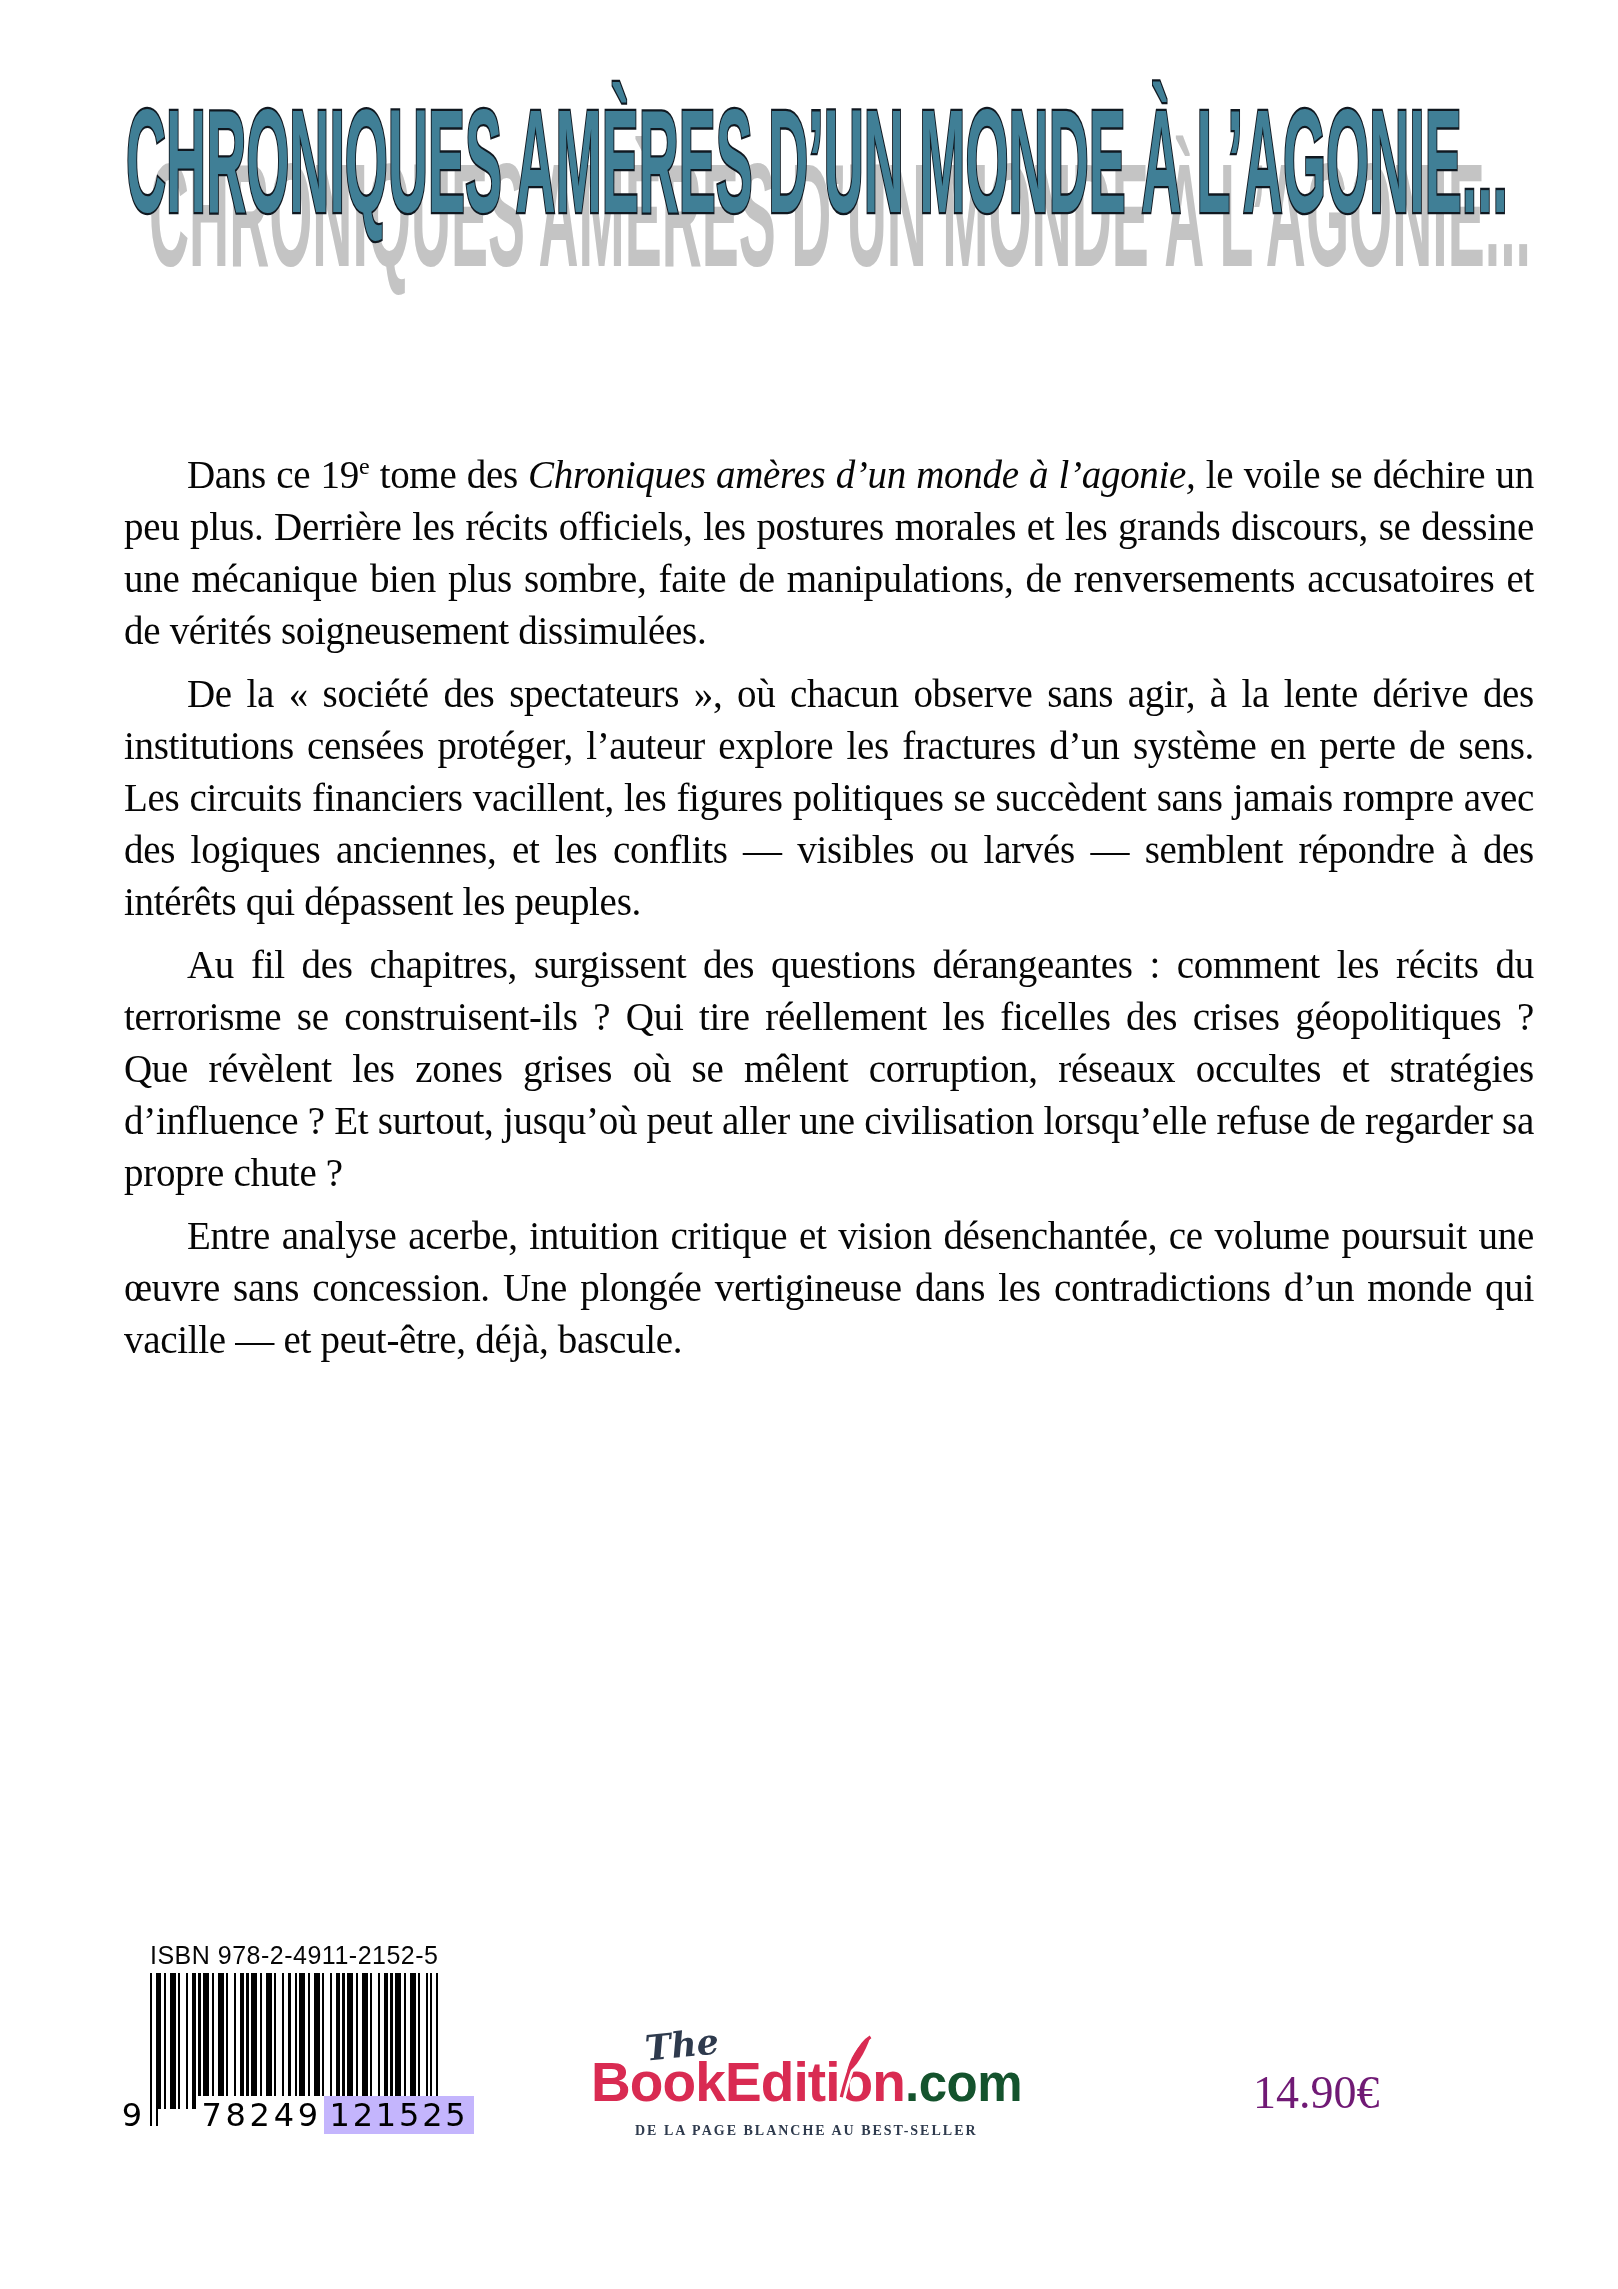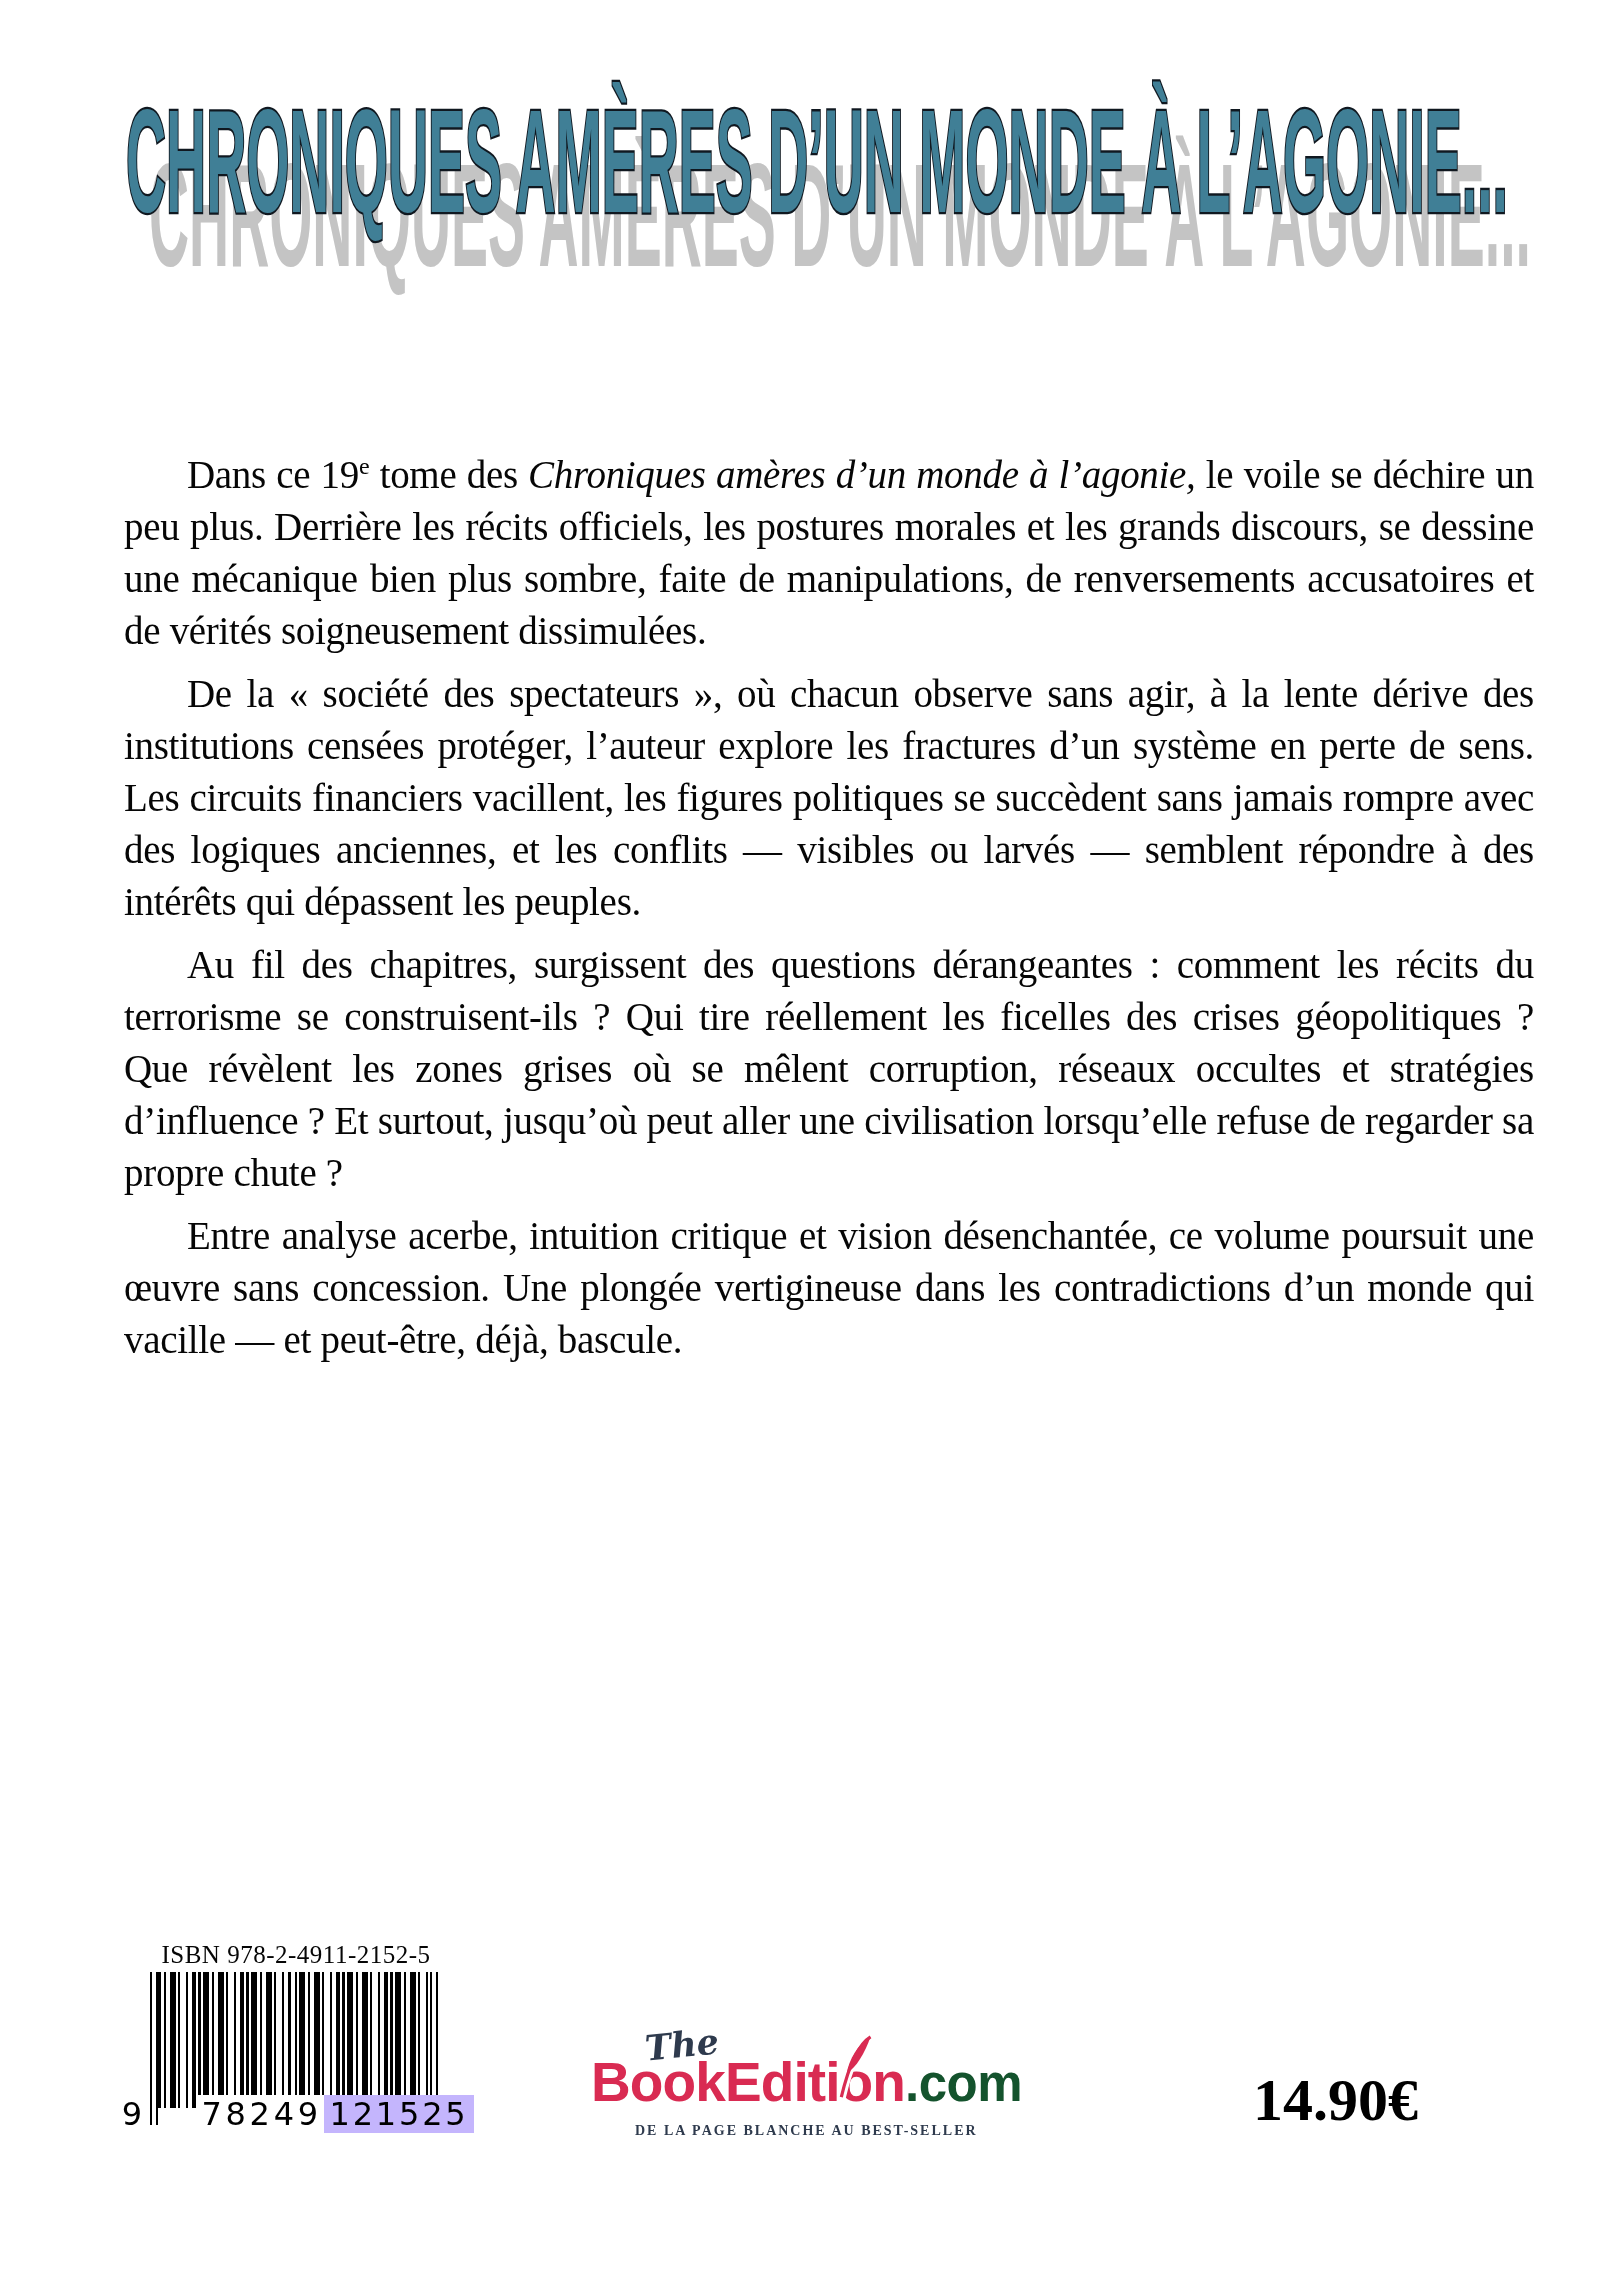--- a/index.html
+++ b/index.html
@@ -35,22 +35,22 @@
 
   
   .colophon {
     position:absolute; left:124px; top:1703px; width:1146px;
     text-align:center; font-size:30px; line-height:38px;
   }
 
   
   .barcode { position:absolute; left:106px; top:1941px; width:351px; }
   .barcode-label {
-    margin-left:44px; width:292px; text-align:center;
-    font-family:Liberation Serif, serif; font-size:25px; letter-spacing:0.5px;
+    margin-left:44px; width:292px; 
+    font-family:Liberation Sans, sans-serif; font-size:25px; letter-spacing:0.5px;
     white-space:nowrap;
   }
   .barcode-bars {
     position:relative; margin-left:44px; margin-top:2.8px; width:288px; height:136px;
     background:repeating-linear-gradient(to right,
       #000 0 2.8px,  #fff 2.8px 5.5px,  #000 5.5px 11px, #fff 11px 14px,
       #000 14px 15.7px, #fff 15.7px 20px, #000 20px 26px, #fff 26px 28px,
       #000 28px 30px, #fff 30px 36px, #000 36px 38px, #fff 38px 42px,
       #000 42px 46px, #fff 46px 48px);
   }
@@ -86,22 +86,22 @@
   .logo-tld { color:#14532d; font-size:51px; letter-spacing:-0.5px; }
   .tagline {
     position:absolute; left:44px; top:99px; white-space:nowrap;
     font-family:Liberation Serif, serif; font-weight:700;
     font-size:14px; letter-spacing:2px; color:#2e3a4d;
   }
 
   
   .price {
     position:absolute; left:1253px; top:2066px;
-    font-family:"Liberation Serif", serif; font-weight:700;
-    font-size:60px; color:#000000;
+    font-family:"Liberation Serif", serif; font-weight:400;
+    font-size:46px; color:#701a75;
   }
 </style>
 </head>
 <body>
 
 <div class="page">
 
   <div class="title-wrap">
     <span class="title-layer title-shadow">CHRONIQUES AMÈRES D’UN MONDE À L’AGONIE...</span>
     <span class="title-layer title-main">CHRONIQUES AMÈRES D’UN MONDE À L’AGONIE...</span>

